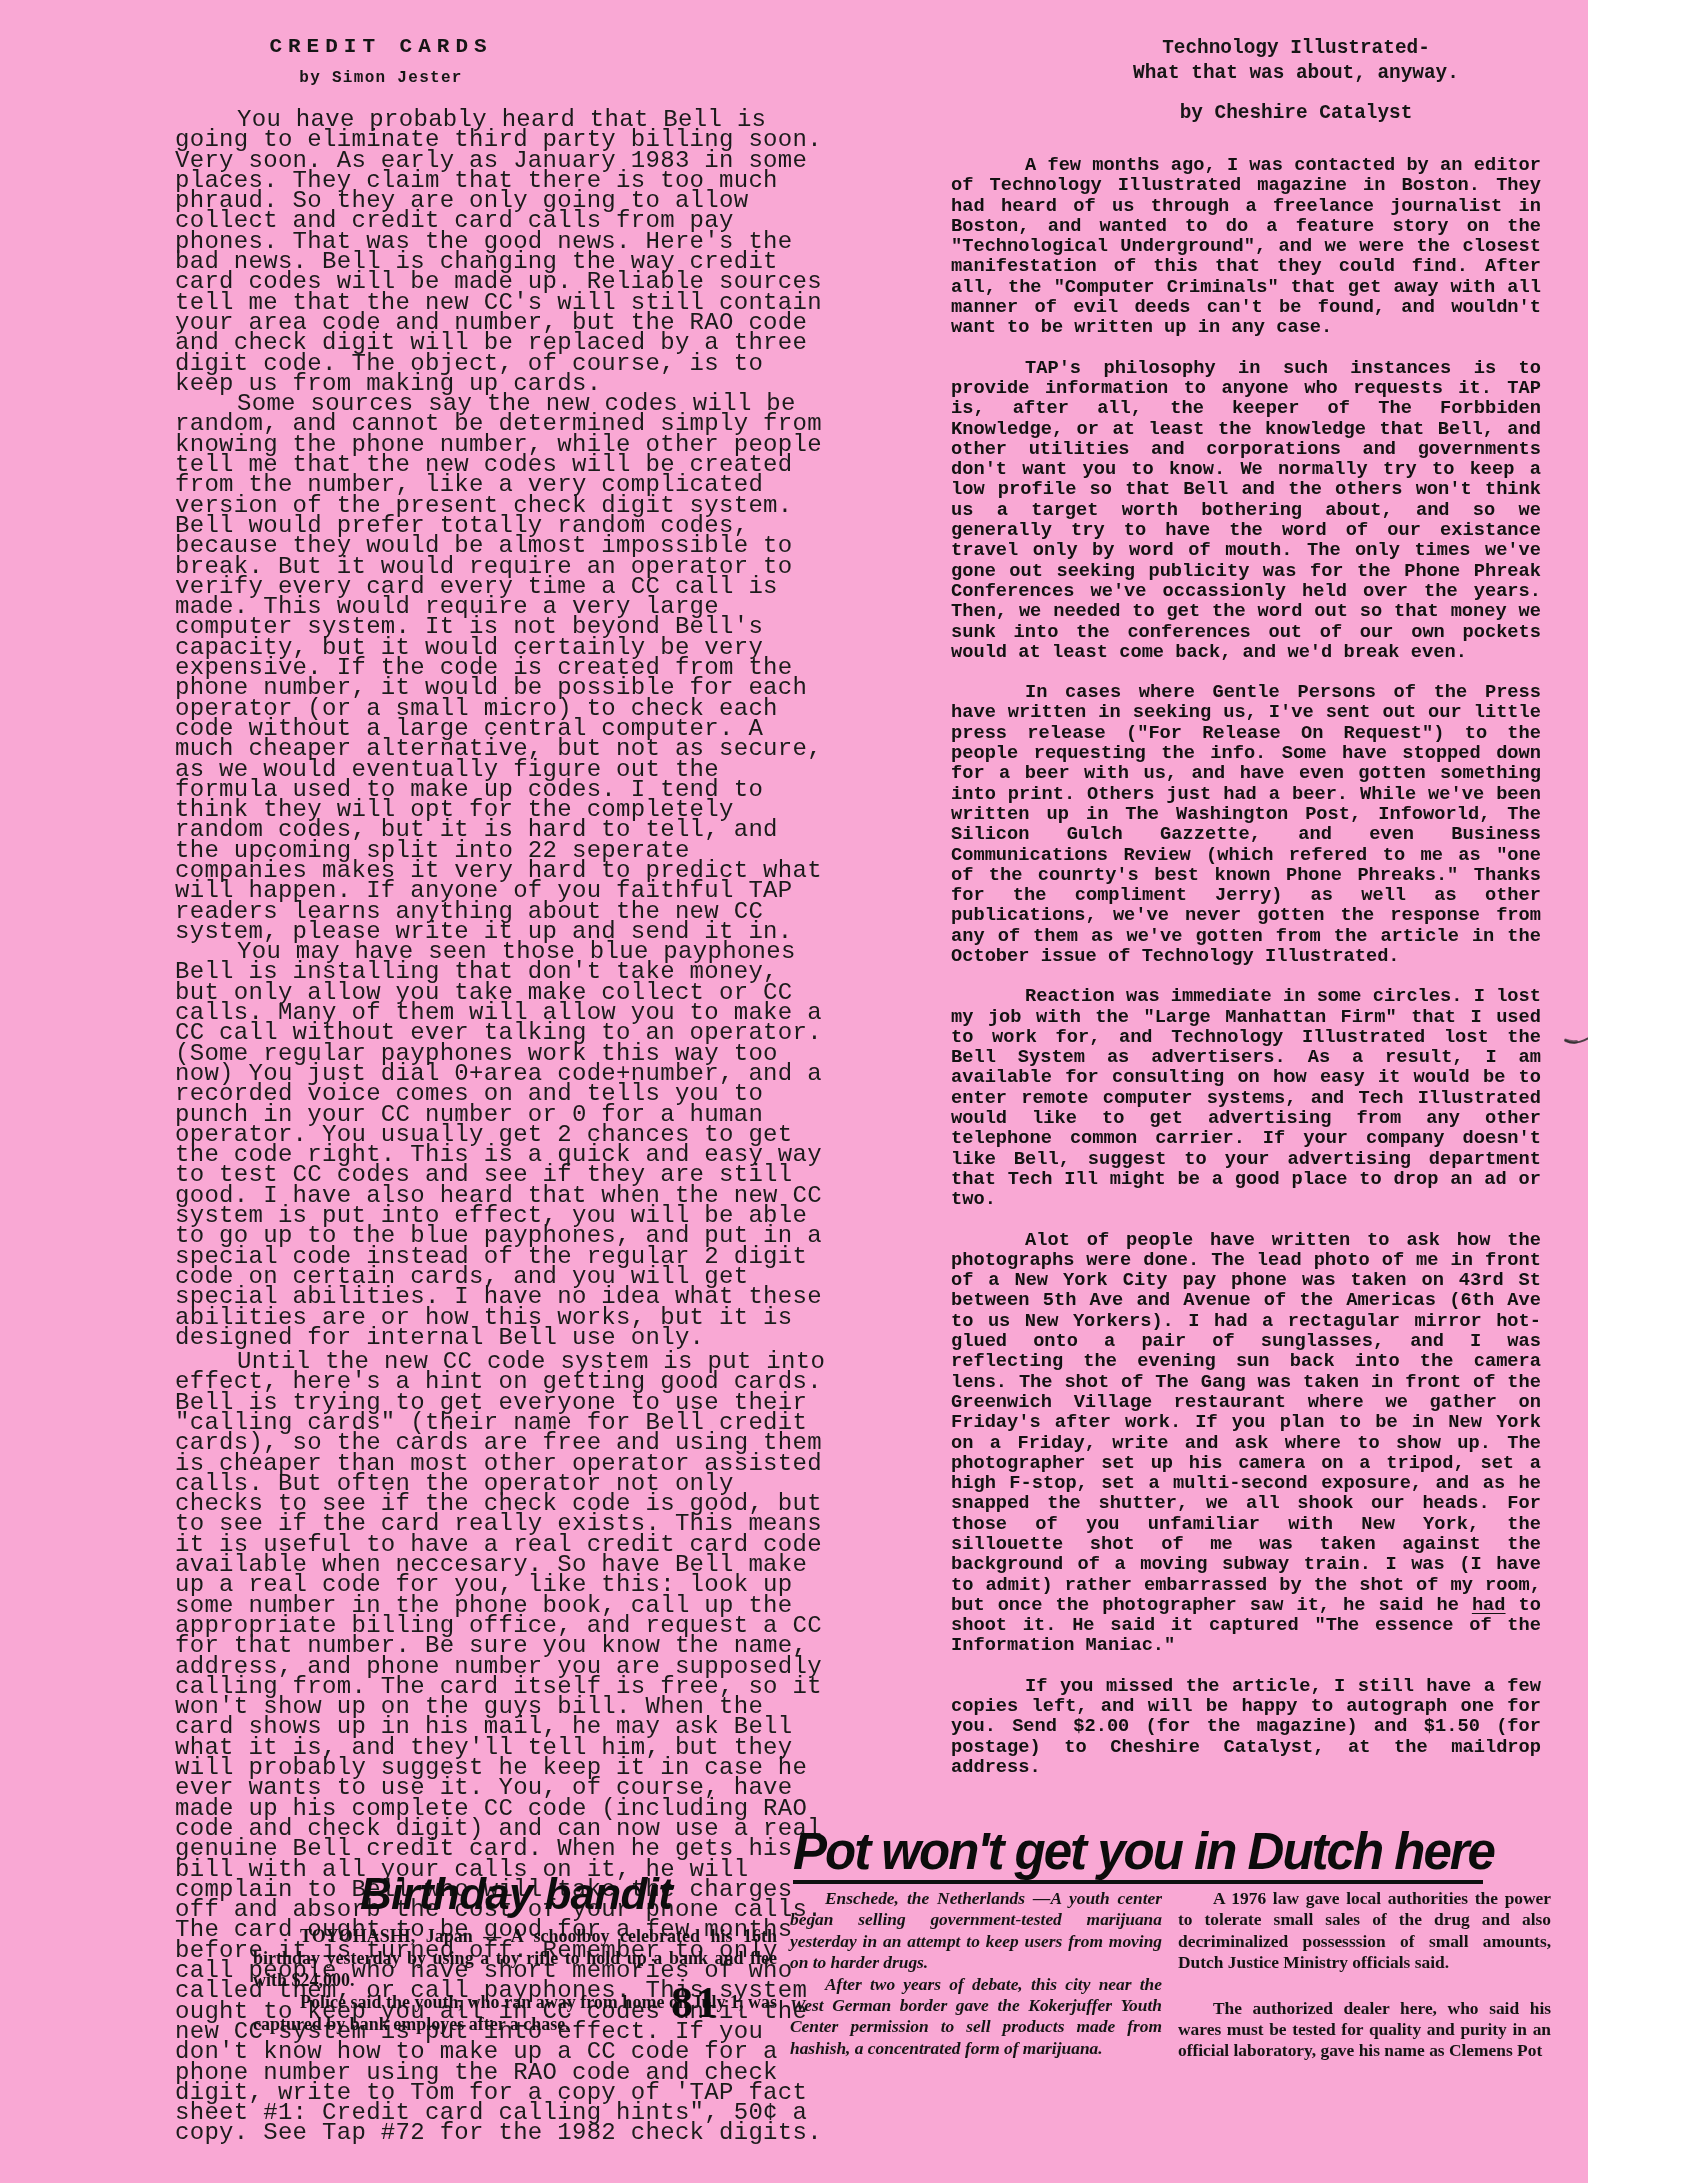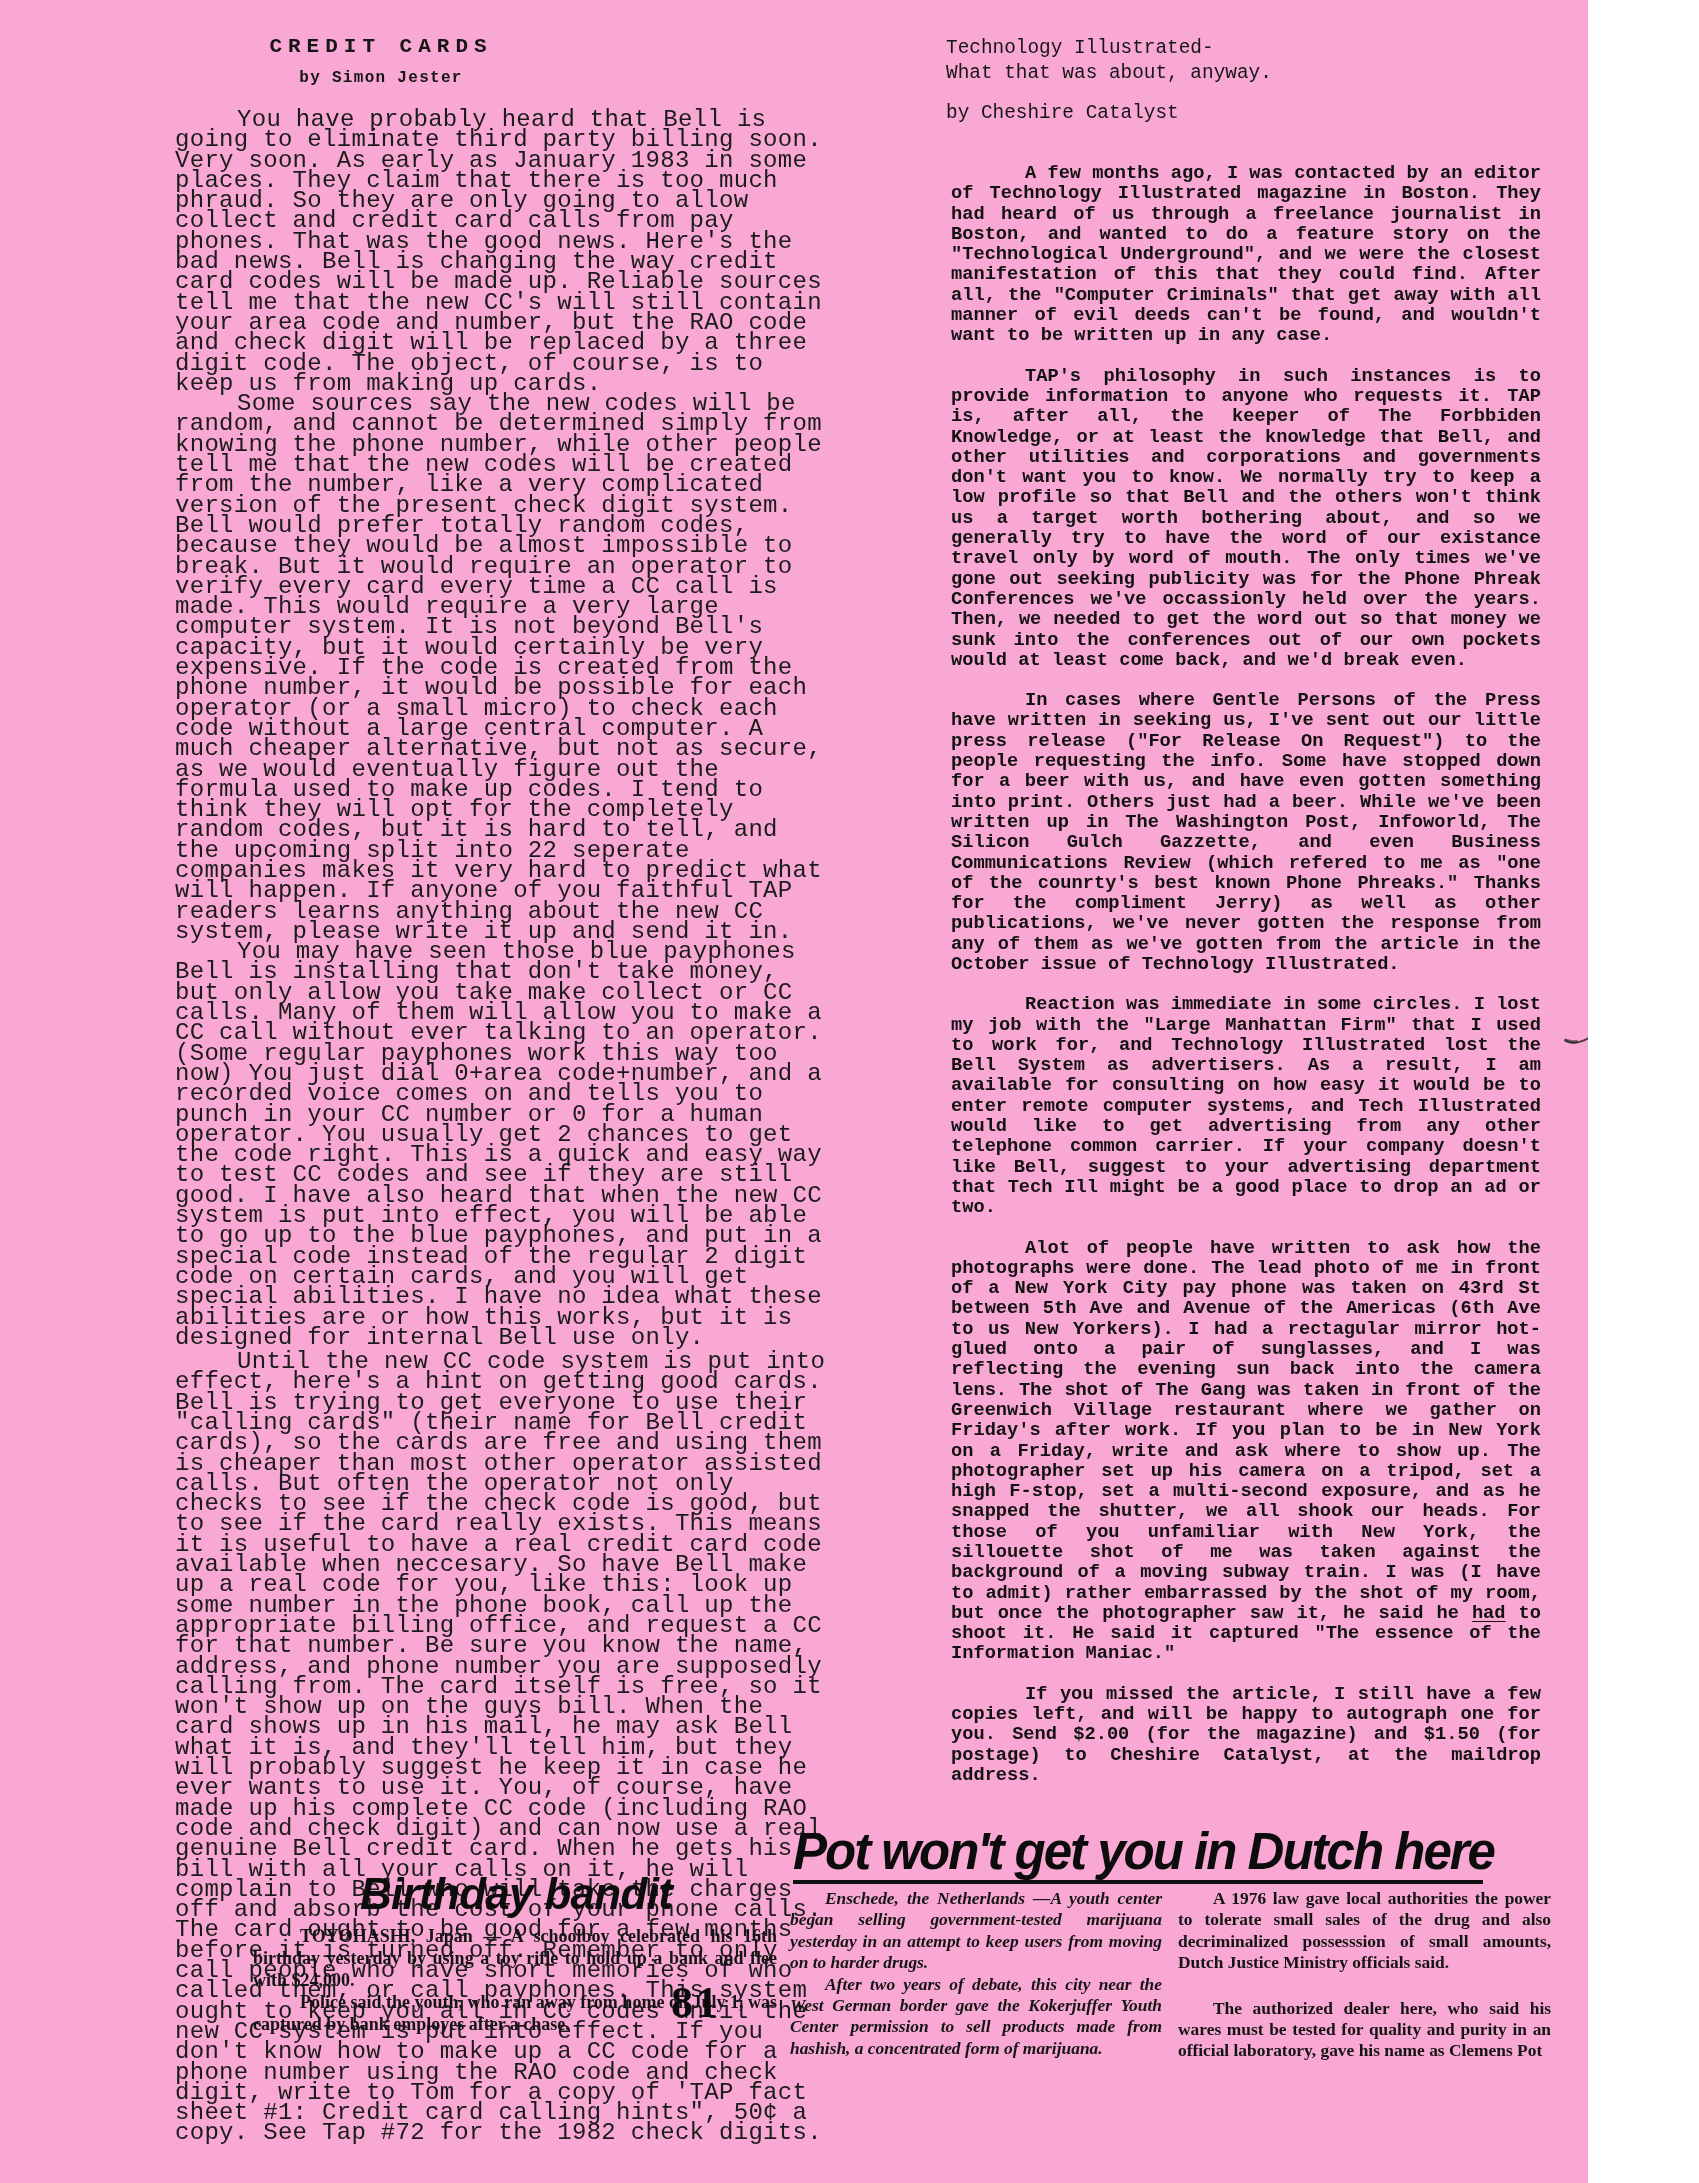--- a/index.html
+++ b/index.html
@@ -22,34 +22,34 @@
   .credit-body {
     position:absolute; left:175px; top:110px; width:660px;
     font-family:"Liberation Mono", monospace; font-weight:500;
     font-size:24px; line-height:20.3px; letter-spacing:0.3px;
     text-align:left; color:#1b1b1b;
   }
   .credit-body p { text-indent:62px; }
   .credit-body p.gap { margin-top:4px; }
   
   .tech-title1, .tech-title2, .tech-byline {
-    position:absolute; left:946px; width:590px; 
-    font-family:"Liberation Mono", monospace; font-weight:400;
+    position:absolute; left:1001px; width:590px; text-align:center;
+    font-family:"Liberation Mono", monospace; font-weight:700;
     font-size:19.4px; line-height:23px;
   }
   .tech-title1 { top:37px; }
   .tech-title2 { top:62px; }
   .tech-byline { top:102px; }
   .tech-body {
     position:absolute; left:951px; top:147px; width:590px;
     font-family:"Liberation Mono", monospace; font-weight:700;
     font-size:18.7px; line-height:20.3px; text-align:justify; color:#121212;
   }
   .tech-body p { text-indent:74px; margin-top:20px; }
-  .tech-body p:first-child { margin-top:16px; }
+  .tech-body p:first-child { margin-top:8px; }
   .tech-body .u { text-decoration:underline; text-underline-offset:3.3px; }
   
   .pen-mark { position:absolute; left:1563px; top:1015px; }
   
   .bb-headline {
     position:absolute; left:360px; top:1870px; width:468px;
     font-family:"Liberation Sans", sans-serif; font-style:italic; font-weight:700;
     font-size:44px; line-height:47px; letter-spacing:-0.7px; color:#0d0d0d;
   }
   .bb-body {

